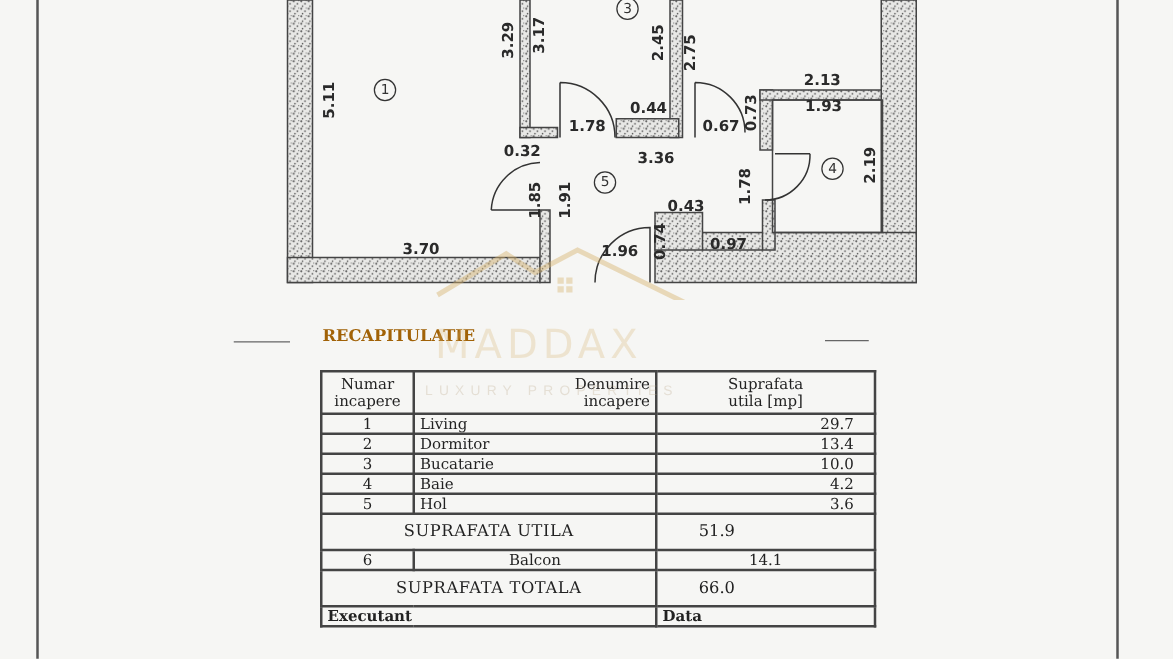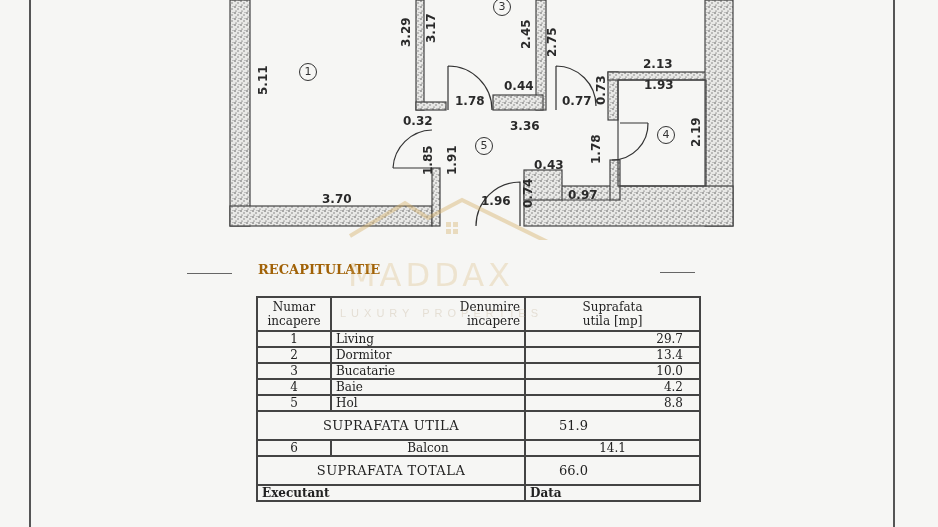--- a/index.html
+++ b/index.html
@@ -110,21 +110,21 @@
   <div class="dim v" style="left:257px;top:95px;">5.11</div>
   <div class="dim v" style="left:400px;top:47px;">3.29</div>
   <div class="dim v" style="left:425px;top:43px;">3.17</div>
   <div class="dim v" style="left:520px;top:49px;">2.45</div>
   <div class="dim v" style="left:546px;top:57px;">2.75</div>
   <div class="dim" style="left:643px;top:58px;">2.13</div>
   <div class="dim" style="left:644px;top:79px;">1.93</div>
   <div class="dim v" style="left:595px;top:105px;">0.73</div>
   <div class="dim" style="left:455px;top:95px;">1.78</div>
   <div class="dim" style="left:504px;top:80px;">0.44</div>
-  <div class="dim" style="left:562px;top:95px;">0.77</div>
+  <div class="dim" style="left:562px;top:95px;">0.67</div>
   <div class="dim" style="left:403px;top:115px;">0.32</div>
   <div class="dim" style="left:510px;top:120px;">3.36</div>
   <div class="dim v" style="left:690px;top:147px;">2.19</div>
   <div class="dim v" style="left:422px;top:175px;">1.85</div>
   <div class="dim v" style="left:446px;top:175px;">1.91</div>
   <div class="dim" style="left:534px;top:159px;">0.43</div>
   <div class="dim v" style="left:590px;top:164px;">1.78</div>
   <div class="dim" style="left:322px;top:193px;">3.70</div>
   <div class="dim" style="left:481px;top:195px;">1.96</div>
   <div class="dim v" style="left:522px;top:208px;">0.74</div>
@@ -157,21 +157,21 @@
       <td class="c3">10.0</td>
     </tr>
     <tr>
       <td class="c1">4</td>
       <td class="c2">Baie</td>
       <td class="c3">4.2</td>
     </tr>
     <tr>
       <td class="c1">5</td>
       <td class="c2">Hol</td>
-      <td class="c3">8.8</td>
+      <td class="c3">3.6</td>
     </tr>
     <tr class="big">
       <td class="lbl" colspan="2">SUPRAFATA  UTILA</td>
       <td class="c3">51.9</td>
     </tr>
     <tr class="bal">
       <td class="c1">6</td>
       <td class="c2">Balcon</td>
       <td class="c3">14.1</td>
     </tr>

